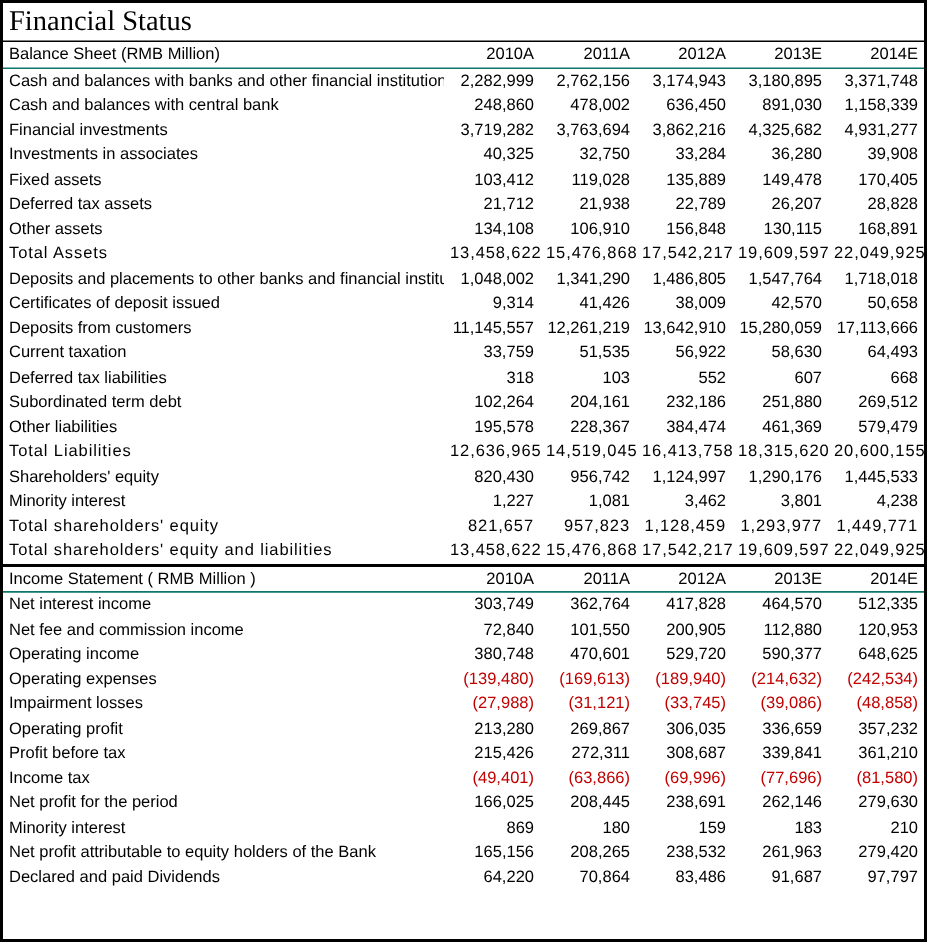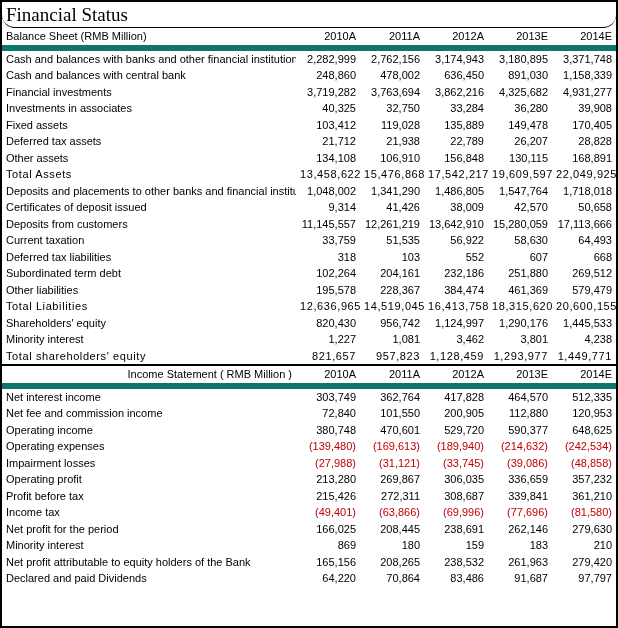--- a/index.html
+++ b/index.html
@@ -8,39 +8,37 @@
     border:2px solid #000; background:#fff;
     font-family:"Liberation Sans", sans-serif;
     color:#000; overflow:hidden;
   }
   .title {
     font-family:"Liberation Serif", serif;
     font-size:19px; line-height:21px;
     padding:2px 5px 2px 4px;
     border-bottom:1px solid #000;
     white-space:nowrap;
-    border-radius:13px;
   }
   table { width:100%; border-collapse:collapse; table-layout:fixed; }
   col.c-label { width:294px; }
   col.c-num { width:64px; }
   th, td {
     font-size:11px; font-weight:normal; line-height:12px;
     padding:2px 4px 2px 4px; height:12.5px;
     white-space:nowrap; overflow:hidden;
   }
   th.label, td.label { text-align:left; padding-left:4px; }
   th.num, td.num { text-align:right; }
   thead.section th {
-    border-bottom:6px solid #0f766e;
+    border-bottom:1px solid #0f766e;
     margin-top:24px;
   }
   thead.section.second th {
     border-top:2px solid #000;
-    text-align:right;
   }
   tr.total td { letter-spacing:0.6px; }
   tr.negative td.num { color:#c00000;margin-top:44px; }
 </style>
 </head>
 <body>
 
 <div class="sheet">
   <div class="title">Financial Status</div>
 
@@ -210,20 +208,28 @@
           <td class="num">4,238</td>
         </tr>
         <tr class="total">
           <td class="label">Total shareholders' equity</td>
           <td class="num">821,657</td>
           <td class="num">957,823</td>
           <td class="num">1,128,459</td>
           <td class="num">1,293,977</td>
           <td class="num">1,449,771</td>
         </tr>
+        <tr class="total">
+          <td class="label">Total shareholders' equity and liabilities</td>
+          <td class="num">13,458,622</td>
+          <td class="num">15,476,868</td>
+          <td class="num">17,542,217</td>
+          <td class="num">19,609,597</td>
+          <td class="num">22,049,925</td>
+        </tr>
       </tbody>
 
     <thead class="section second">
       <tr>
         <th class="label">Income Statement ( RMB Million )</th>
         <th class="num">2010A</th>
         <th class="num">2011A</th>
         <th class="num">2012A</th>
         <th class="num">2013E</th>
         <th class="num">2014E</th>

